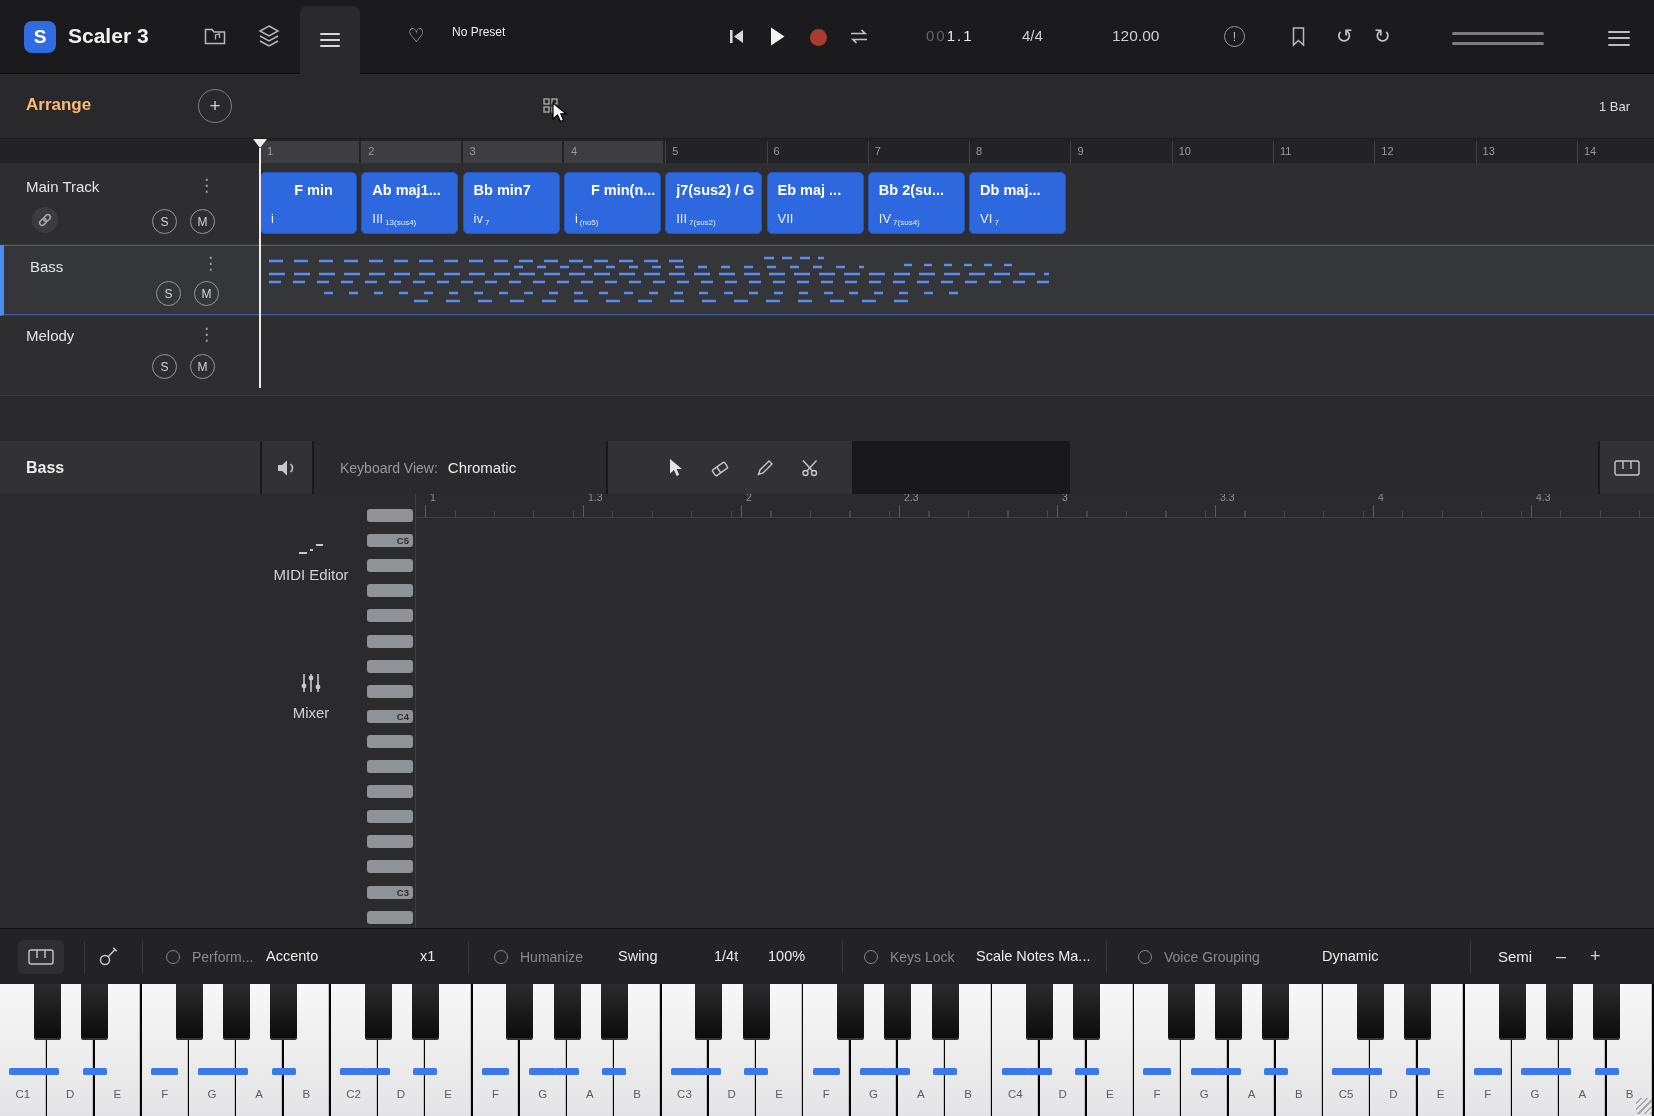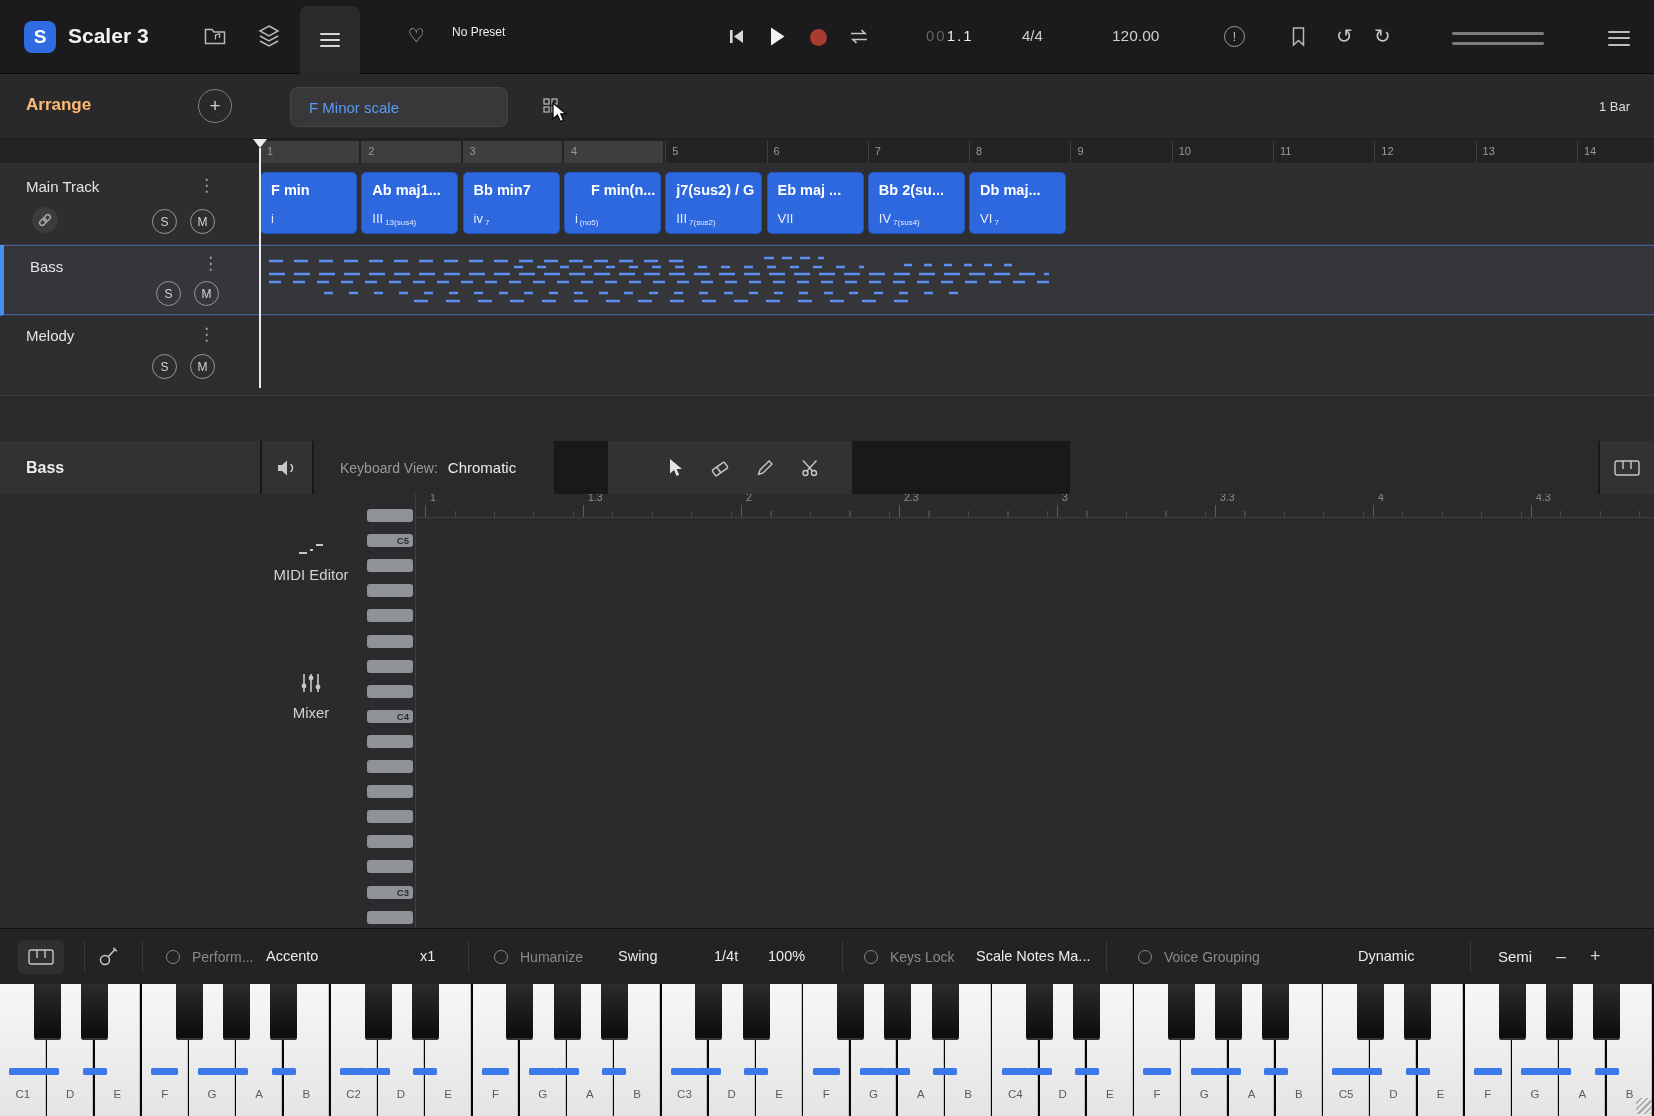--- a/index.html
+++ b/index.html
@@ -186,23 +186,20 @@
     <div class="menu-right">
         <i></i>
         <i></i>
         <i></i>
       </div>
   </div>
 
   <div class="arrange-row">
     <div class="arrange-title">Arrange</div>
     <div class="add-btn"></div>
-    <div class="scale-pill">
-        <span>F Minor scale</span>
-      </div>
     <div class="grid-ic">
       <svg width="15" height="15" viewBox="0 0 15 15">
           <g fill="none" stroke="#b0b0b2" stroke-width="1.3">
             <rect x="1" y="1" width="5" height="5"></rect>
             <rect x="9" y="1" width="5" height="5"></rect>
             <rect x="1" y="9" width="5" height="5"></rect>
             <rect x="9" y="9" width="5" height="5"></rect>
           </g>
         </svg>
     </div>
@@ -238,21 +235,21 @@
       <svg width="16" height="16" viewBox="0 0 16 16">
           <g fill="none" stroke="#a8a8aa" stroke-width="1.5" transform="rotate(-45 8 8)">
             <rect x="1.5" y="5.5" width="7.5" height="5" rx="2.5"></rect>
             <rect x="7" y="5.5" width="7.5" height="5" rx="2.5"></rect>
           </g>
         </svg>
     </div>
     <div class="sm-circle" style="left:152px;top:46px;">S</div>
     <div class="sm-circle" style="left:190px;top:46px;">M</div>
     <div class="chord-lane">
-        <div class="chord-block" style="left: 0px;">
+        <div class="chord-block" style="left: 0px; text-align: center;">
           <div class="chord-name">F min</div>
           <div class="chord-numeral"><span class="rn">i</span><span class="rq"></span></div>
         </div>
         <div class="chord-block" style="left: 101.3px;">
           <div class="chord-name">Ab maj1...</div>
           <div class="chord-numeral"><span class="rn">III</span><span class="rq">13(sus4)</span></div>
         </div>
         <div class="chord-block" style="left: 202.6px;">
           <div class="chord-name">Bb min7</div>
           <div class="chord-numeral"><span class="rn">iv</span><span class="rq">7</span></div>
@@ -316,21 +313,21 @@
   <div class="editor-bar">
     <div class="seg seg-a" style="left:0;width:260px;">
       <div class="editor-track">Bass</div>
     </div>
     <div class="seg seg-a" style="left:262px;width:50px;justify-content:center;">
       <svg width="22" height="18" viewBox="0 0 22 18">
           <path d="M2 6 v6 h4 l5 4.5 V1.5 L6 6 z" fill="#c8c8ca"></path>
           <path d="M14.5 5 a5 5 0 0 1 0 8" fill="none" stroke="#c8c8ca" stroke-width="1.5"></path>
         </svg>
     </div>
-    <div class="seg seg-b" style="left:314px;width:240px;">
+    <div class="seg seg-b" style="left:314px;width:292px;">
       <span class="kv-label">Keyboard View:</span>
       <span class="kv-value">Chromatic</span>
     </div>
     <div class="seg seg-a tools" style="left:608px;width:244px;">
       <svg width="18" height="20" viewBox="0 0 18 20">
           <path d="M4 1 v14.5 l4-3.6 2.6 6 2.6-1.1 -2.6-5.9 5.4 0 z" fill="#e4e4e6"></path>
         </svg>
       <svg width="20" height="20" viewBox="0 0 20 20">
           <g transform="rotate(-35 10 11)" fill="none" stroke="#c8c8ca" stroke-width="1.4">
             <rect x="2.5" y="7.5" width="15" height="7" rx="1.5"></rect>
@@ -477,21 +474,21 @@
     <div class="f-value" style="left:768px;">100%</div>
     <div class="fdiv" style="left:842px;"></div>
 
     <div class="toggle-circ" style="left:864px;"></div>
     <div class="f-label" style="left:890px;">Keys Lock</div>
     <div class="f-value" style="left:976px;">Scale Notes Ma...</div>
     <div class="fdiv" style="left:1106px;"></div>
 
     <div class="toggle-circ" style="left:1138px;"></div>
     <div class="f-label" style="left:1164px;">Voice Grouping</div>
-    <div class="f-value" style="left:1322px;margin-left:36px;">Dynamic</div>
+    <div class="f-value" style="left:1322px;">Dynamic</div>
     <div class="fdiv" style="left:1470px;"></div>
 
     <div class="f-value" style="left:1498px;font-size:15px;">Semi</div>
     <div class="semi-btn" style="left:1556px;">–</div>
     <div class="semi-btn" style="left:1590px;">+</div>
   </div>
 
   <div class="piano">
       <div class="wkey" style="left: 0px; width: 45.7571px;">
         <div class="wstripe"></div>

